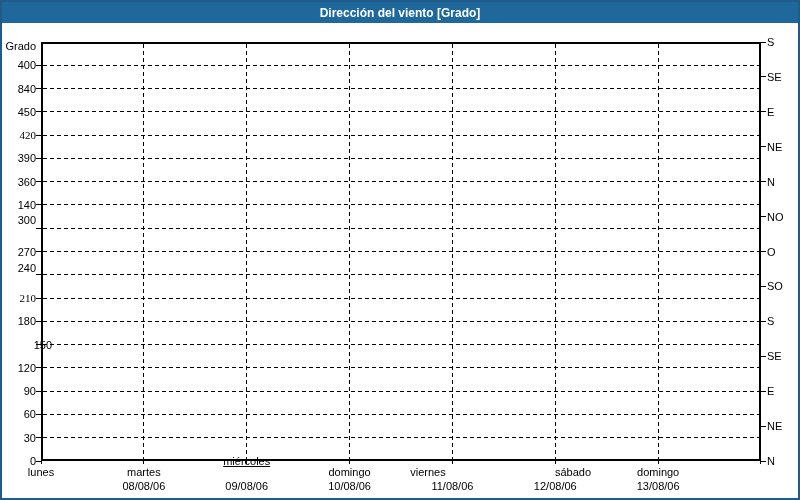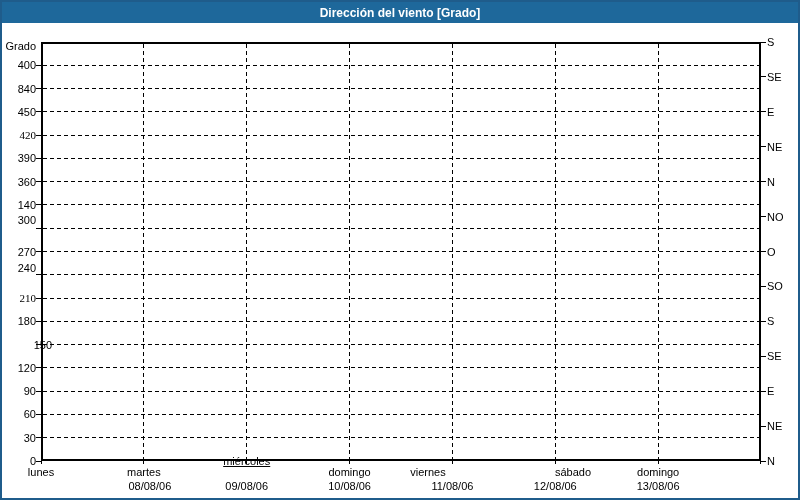--- a/index.html
+++ b/index.html
@@ -123,21 +123,21 @@
       <div class="rtick" style="top: 53.4167px;"></div>
       <div class="rlab" style="top: 47.9167px;">SE</div>
       <div class="rtick" style="top: 18.5px;"></div>
       <div class="rlab" style="top: 13px;">S</div>
       <div class="xtick" style="left: 38.5px; top: 436px;"></div>
       <div class="daylab" style="left: 39px; top: 443px;">lunes</div>
       <div class="datelab" style="left: 39px; top: 480px;">07/08/06</div>
       <div class="vgrid" style="left: 141.357px;"></div>
       <div class="xtick" style="left: 141.357px; top: 436px;"></div>
       <div class="daylab" style="left: 141.857px; top: 443px;">martes</div>
-      <div class="datelab" style="left: 141.857px; top: 457px; margin-left: 6px;">08/08/06</div>
+      <div class="datelab" style="left: 141.857px; top: 457px;">08/08/06</div>
       <div class="vgrid" style="left: 244.214px;"></div>
       <div class="xtick" style="left: 244.214px; top: 436px;"></div>
       <div class="daylab" style="left: 244.714px; top: 432px; text-decoration: underline;">miércoles</div>
       <div class="datelab" style="left: 244.714px; top: 457px;">09/08/06</div>
       <div class="vgrid" style="left: 347.071px;"></div>
       <div class="xtick" style="left: 347.071px; top: 436px;"></div>
       <div class="daylab" style="left: 347.571px; top: 443px;">domingo</div>
       <div class="datelab" style="left: 347.571px; top: 457px;">10/08/06</div>
       <div class="vgrid" style="left: 449.929px;"></div>
       <div class="xtick" style="left: 449.929px; top: 436px;"></div>

